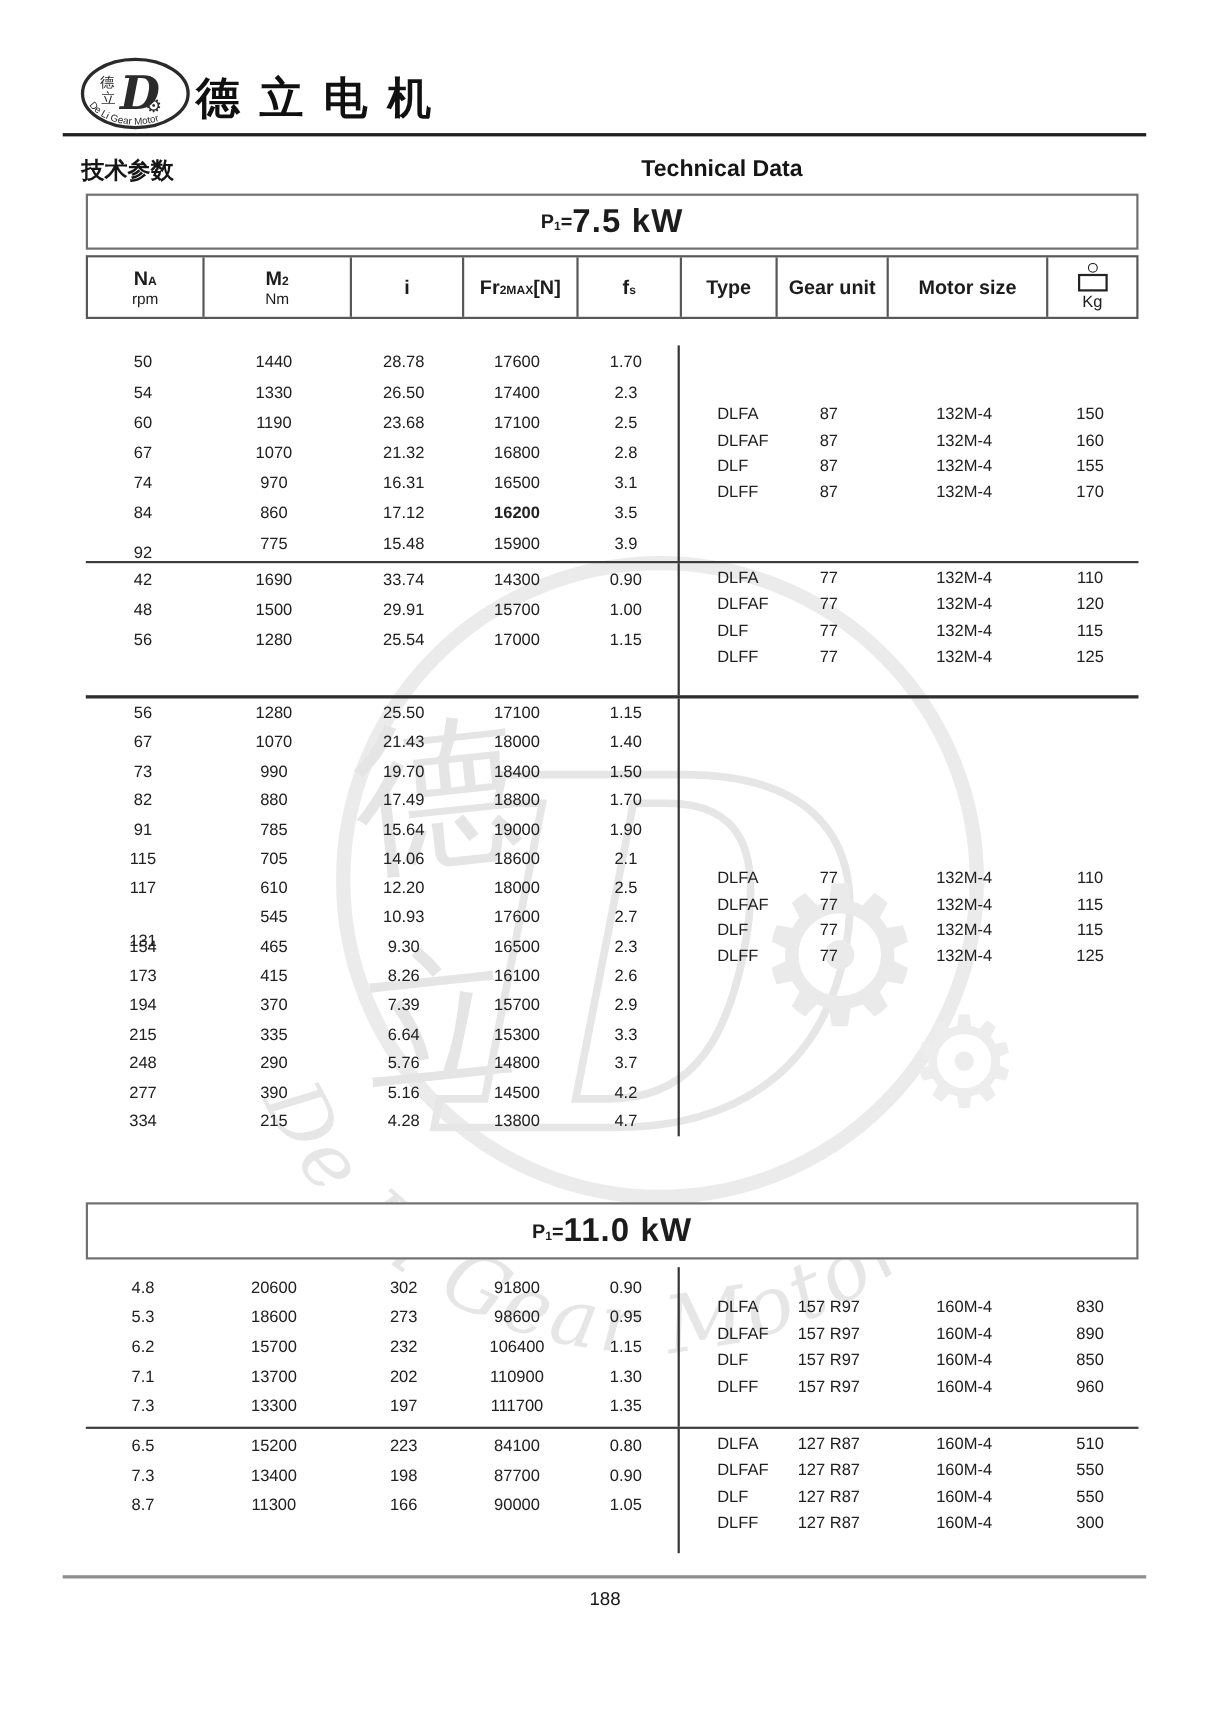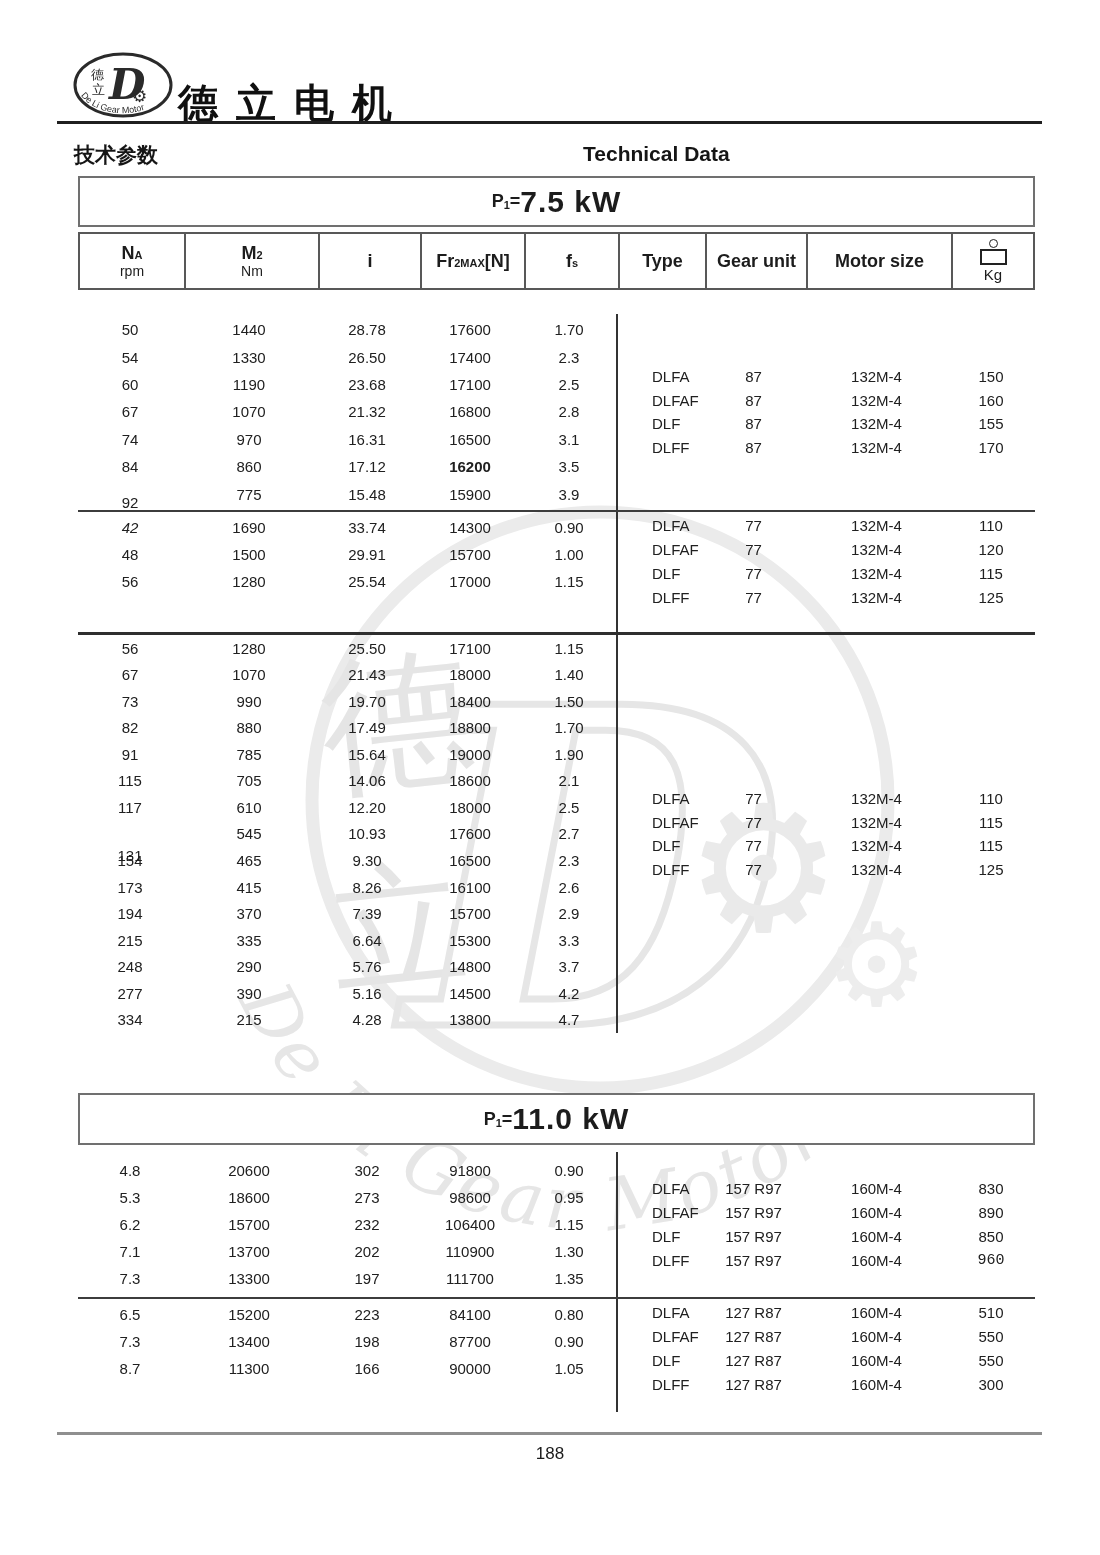--- a/index.html
+++ b/index.html
@@ -68,21 +68,21 @@
     <text x="25" y="33" font-size="13" fill="#2a2a2a" font-family="DejaVu Serif, serif">德</text>
     <text x="26" y="48" font-size="13" fill="#2a2a2a" font-family="DejaVu Serif, serif">立</text>
     <text x="43" y="53" font-size="42" font-style="italic" font-weight="bold" fill="#2a2a2a" font-family="DejaVu Serif, serif">D</text>
     <text x="66" y="56" font-size="17" fill="#2a2a2a" font-family="DejaVu Sans, sans-serif">⚙</text>
     <path id="logoArc" d="M 13 46 A 46 30 0 0 0 101 46" fill="none"></path>
     <text font-size="9" fill="#2a2a2a" font-family="Liberation Sans, sans-serif">
       <textPath href="#logoArc" startOffset="4%">De Li Gear Motor</textPath>
     </text>
   </svg>
 
-  <div class="abs company" style="left:178px;top:76px">德立电机</div>
+  <div class="abs company" style="left:178px;top:62px">德立电机</div>
 
   <div class="abs rule" style="left:57px;top:121px;width:985px;height:3px"></div>
 
   <div class="abs title-cn" style="left:74px;top:141px">技术参数</div>
   <div class="abs title-en" style="left:583px;top:142px">Technical Data</div>
 
   <div class="abs pbox" style="left:78px;top:176px;width:957px;height:51px">
     <span class="p-label"><span>P</span><span class="psub">1</span><span>=</span></span>
     <span class="p-value">7.5 kW</span>
   </div>
@@ -200,21 +200,21 @@
           <div class="cell" style="width: 145px;">132M-4</div>
           <div class="cell" style="width: 84px;">170</div>
         </div>
       </div>
   </div>
   <div class="abs hline" style="left:78px;top:510px;width:957px;height:2px"></div>
 
   <div class="abs sec start" style="left:78px;top:512px;height:120px;--rh:27px">
     <div class="sec-left">
         <div class="row">
-          <div class="cell" style="width: 104px; font-style: italic;">42</div>
+          <div class="cell" style="width: 104px;">42</div>
           <div class="cell" style="width: 134px;">1690</div>
           <div class="cell" style="width: 102px;">33.74</div>
           <div class="cell" style="width: 104px;">14300</div>
           <div class="cell" style="width: 94px;">0.90</div>
         </div>
         <div class="row">
           <div class="cell" style="width: 104px;">48</div>
           <div class="cell" style="width: 134px;">1500</div>
           <div class="cell" style="width: 102px;">29.91</div>
           <div class="cell" style="width: 104px;">15700</div>
@@ -452,21 +452,21 @@
         <div class="row">
           <div class="cell" style="width: 85px;">DLF</div>
           <div class="cell" style="width: 101px;">157 R97</div>
           <div class="cell" style="width: 145px;">160M-4</div>
           <div class="cell" style="width: 84px;">850</div>
         </div>
         <div class="row">
           <div class="cell" style="width: 85px;">DLFF</div>
           <div class="cell" style="width: 101px;">157 R97</div>
           <div class="cell" style="width: 145px;">160M-4</div>
-          <div class="cell" style="width: 84px; font-family: Liberation Mono, monospace;">960</div>
+          <div class="cell" style="width: 84px;">960</div>
         </div>
       </div>
   </div>
   <div class="abs hline" style="left:78px;top:1297px;width:957px;height:2px"></div>
 
   <div class="abs sec start" style="left:78px;top:1299px;height:113px;--rh:27px">
     <div class="sec-left">
         <div class="row">
           <div class="cell" style="width: 104px;">6.5</div>
           <div class="cell" style="width: 134px;">15200</div>

